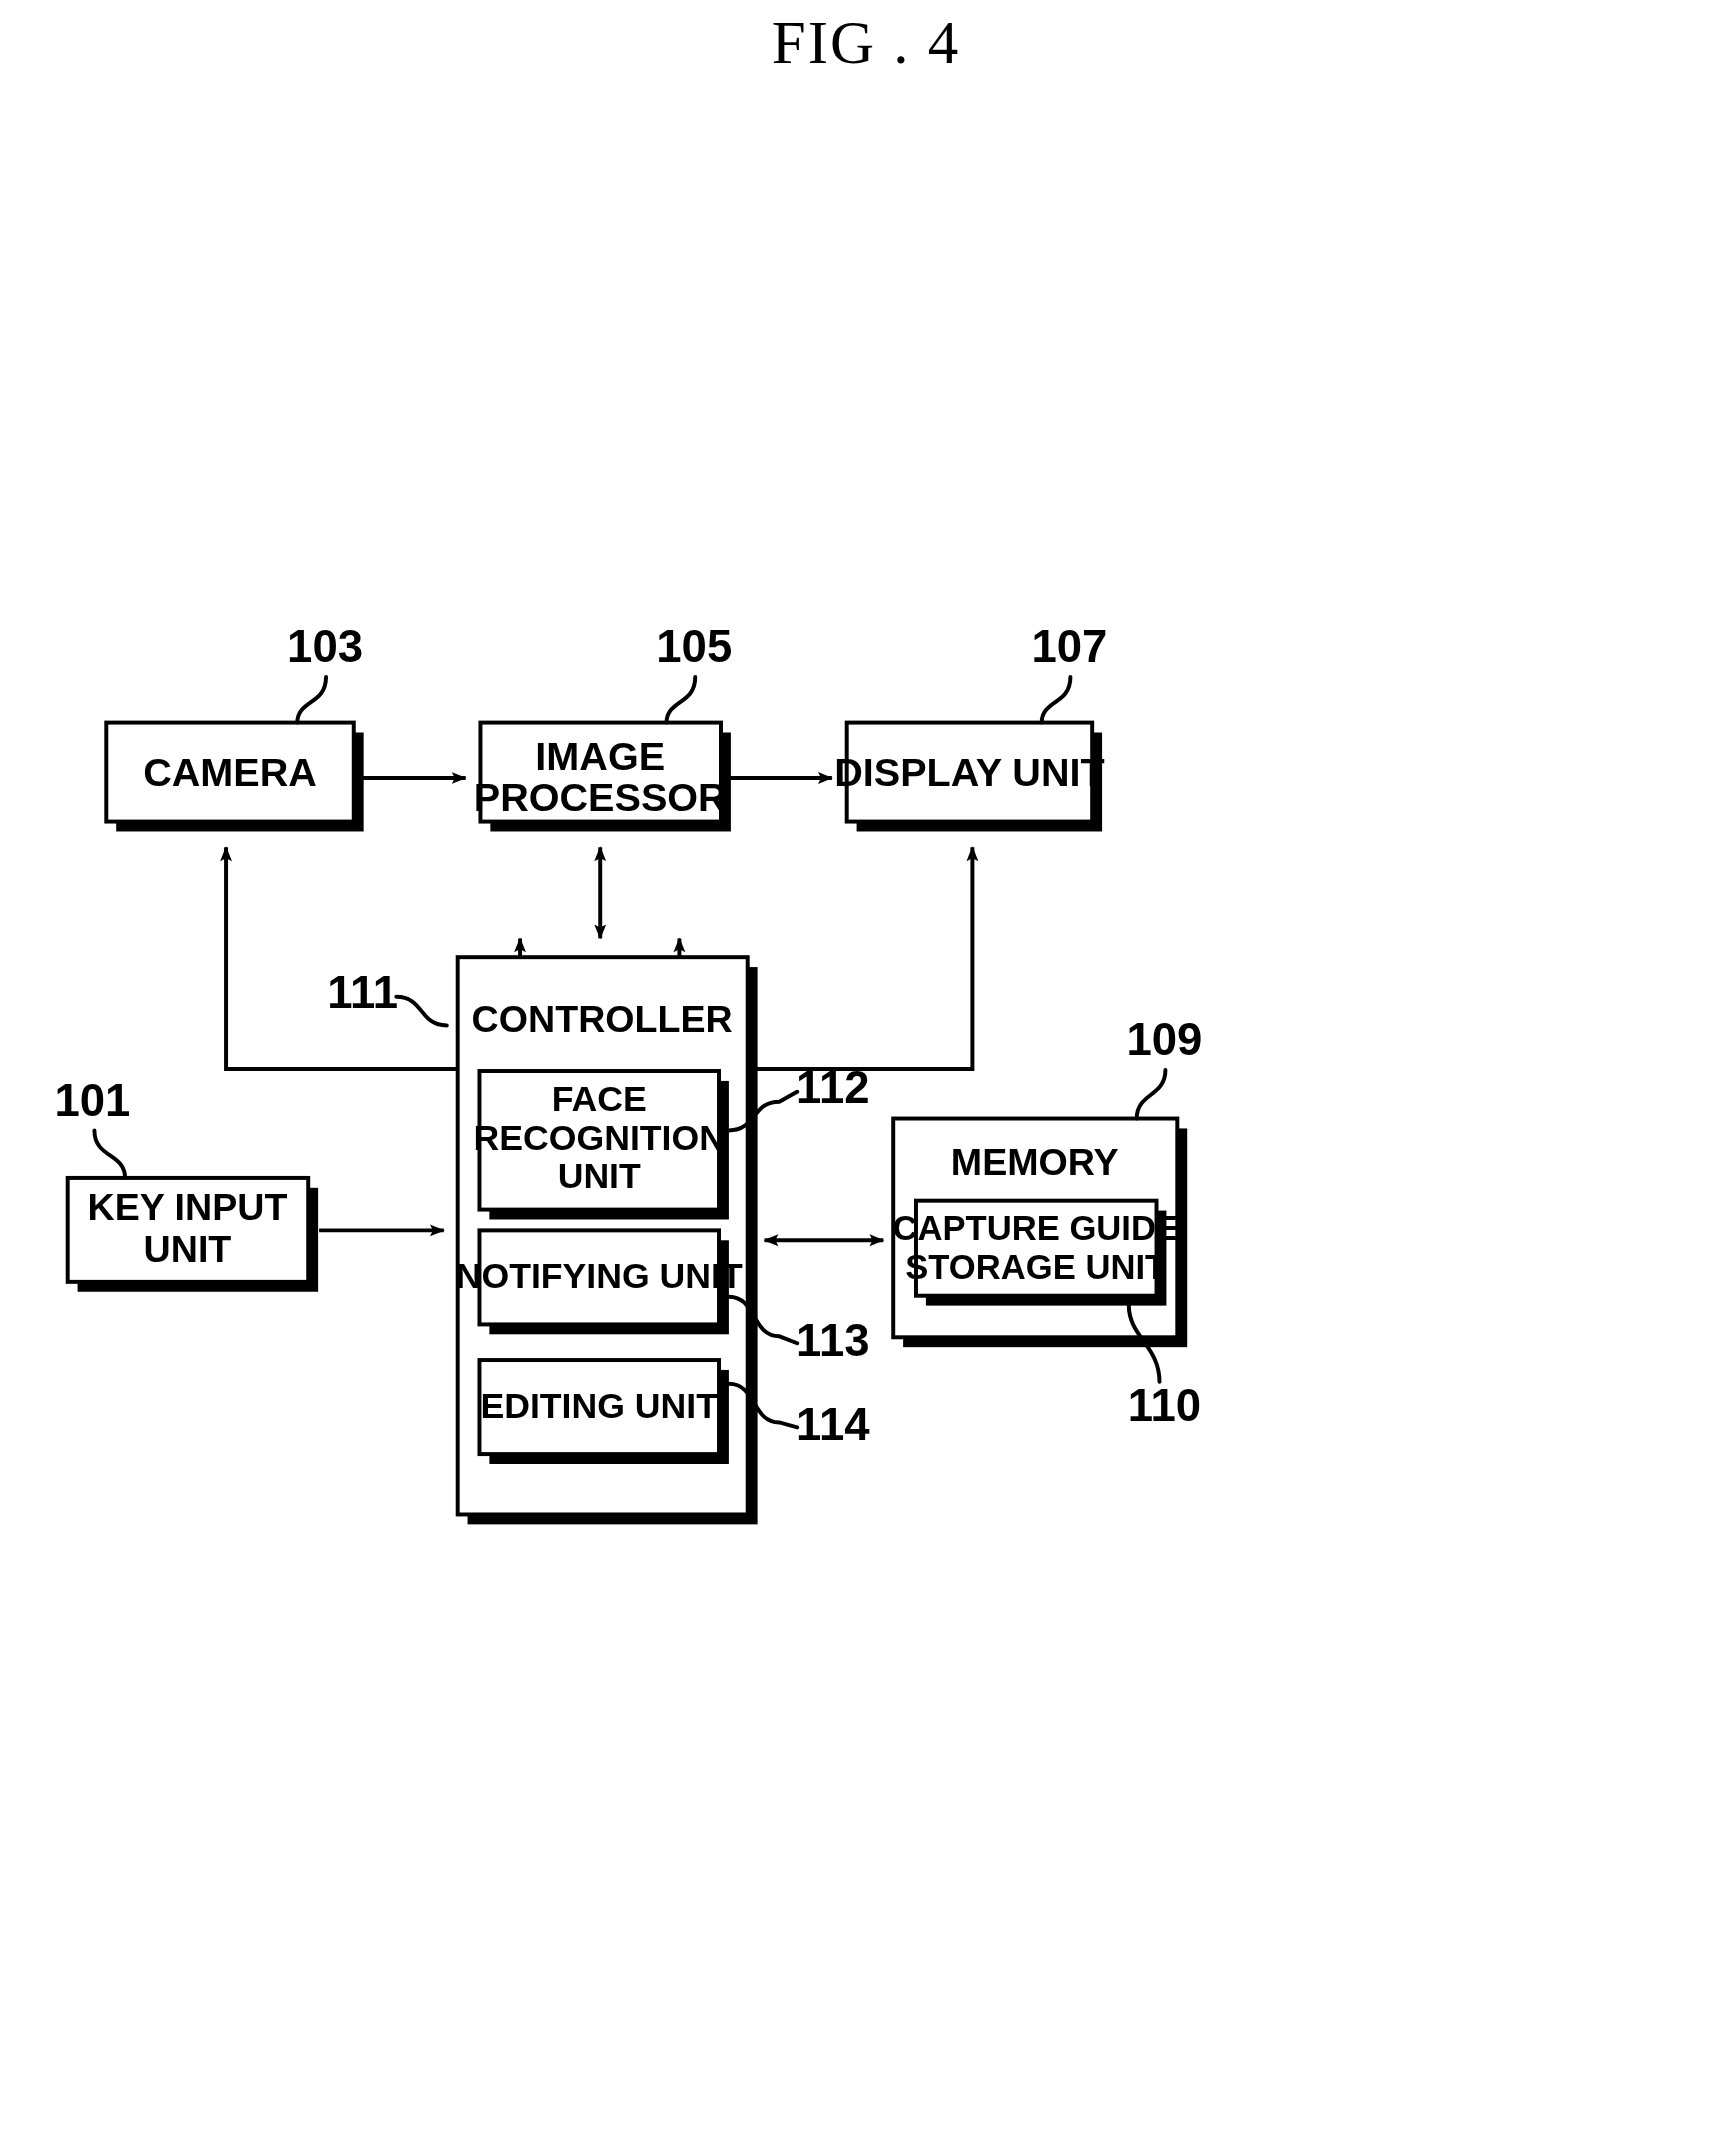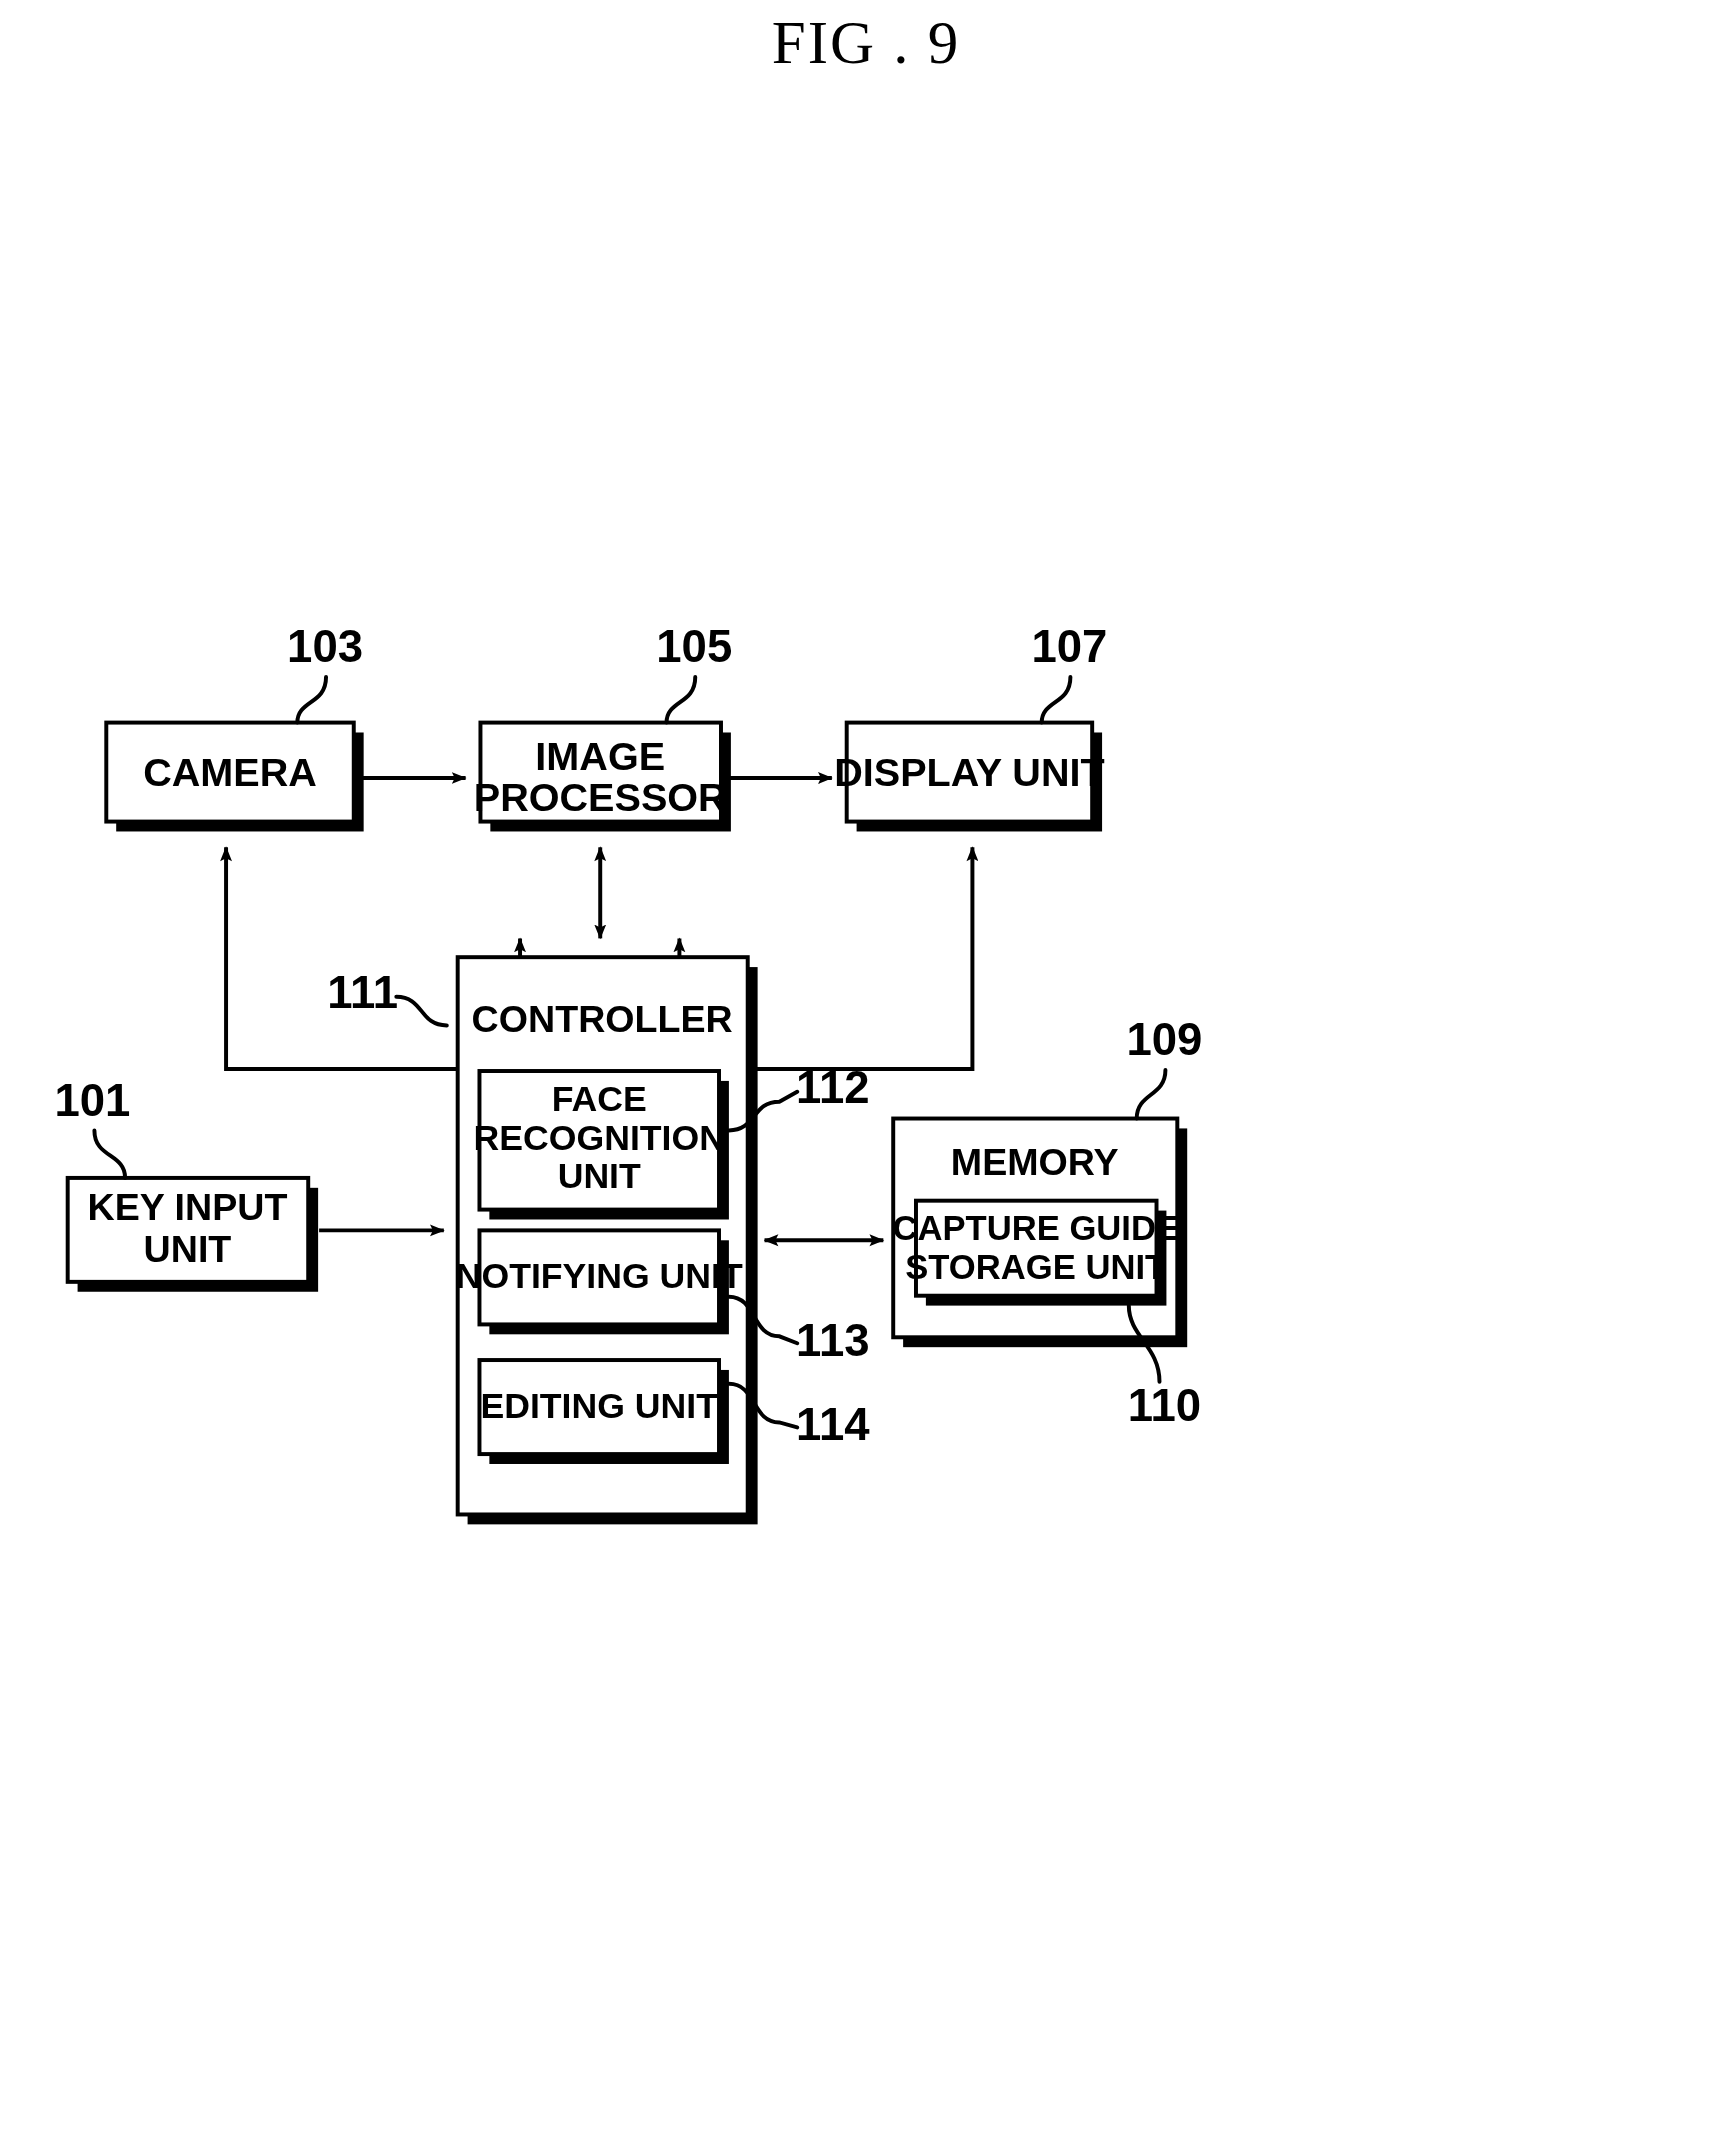--- a/index.html
+++ b/index.html
@@ -56,21 +56,21 @@
   .boxface { fill: #ffffff; stroke: #000000; stroke-width: 4; }
   .shadow  { fill: #000000; stroke: none; }
   .wire    { stroke: #000000; stroke-width: 4; fill: none; }
   .leader  { stroke: #000000; stroke-width: 4; fill: none; stroke-linecap: round; }
 </style>
 </head>
 <body>
 
 <div id="page">
 
-  <div id="fig-title">FIG . 9</div>
+  <div id="fig-title">FIG . 4</div>
 
   <svg id="diagram" width="1732" height="2145" viewBox="0 0 1749 2167">
 
     <defs>
       <marker id="arrowOpen" markerWidth="16" markerHeight="16" refX="14" refY="6" orient="auto" markerUnits="userSpaceOnUse">
         <path d="M0,0 L15,6 L0,12 L3,6 Z" fill="#000"></path>
       </marker>
       <marker id="arrowOpenStart" markerWidth="16" markerHeight="16" refX="1" refY="6" orient="auto" markerUnits="userSpaceOnUse">
         <path d="M15,0 L0,6 L15,12 L12,6 Z" fill="#000"></path>
       </marker>

